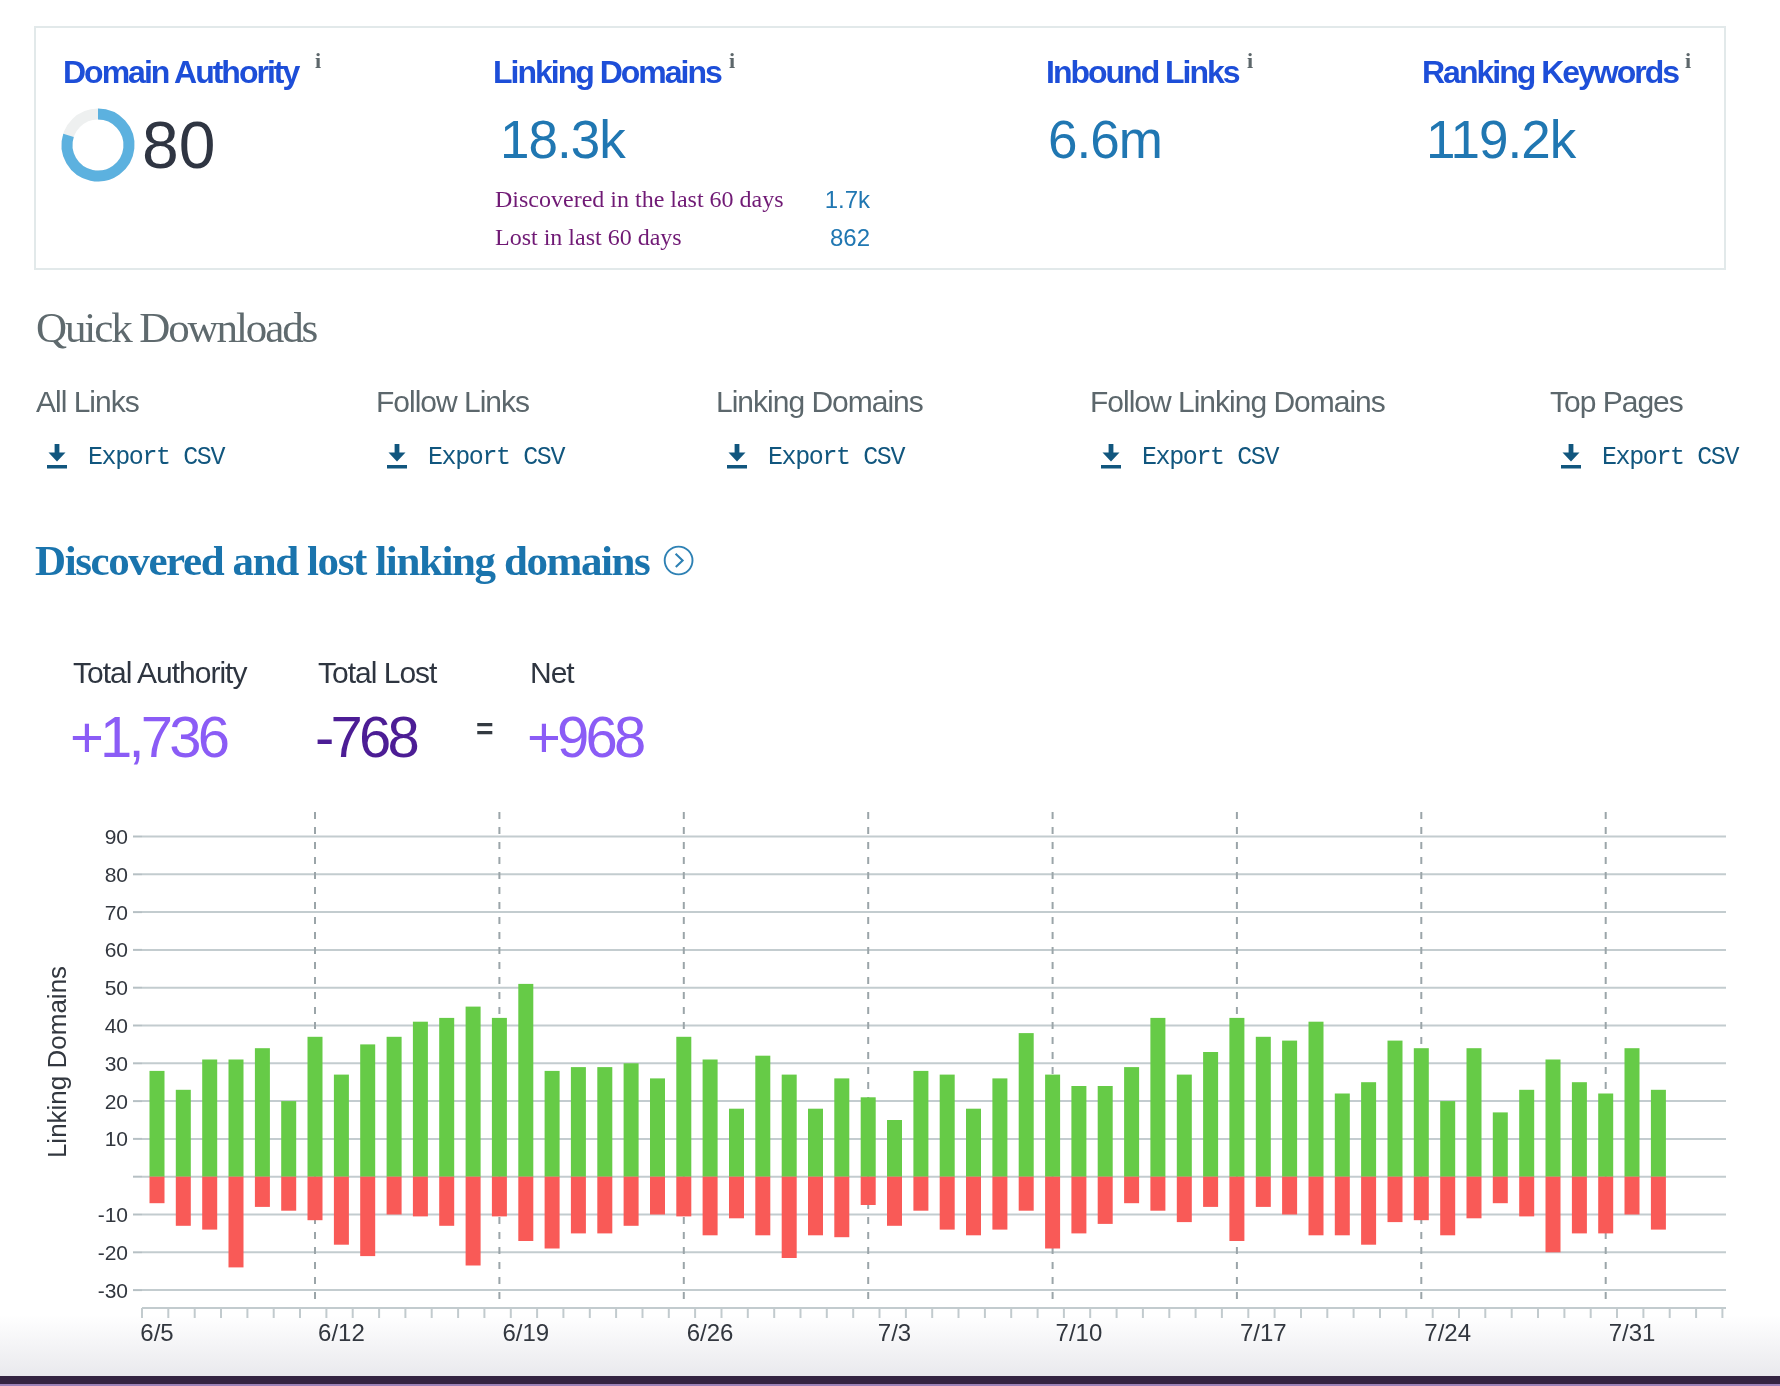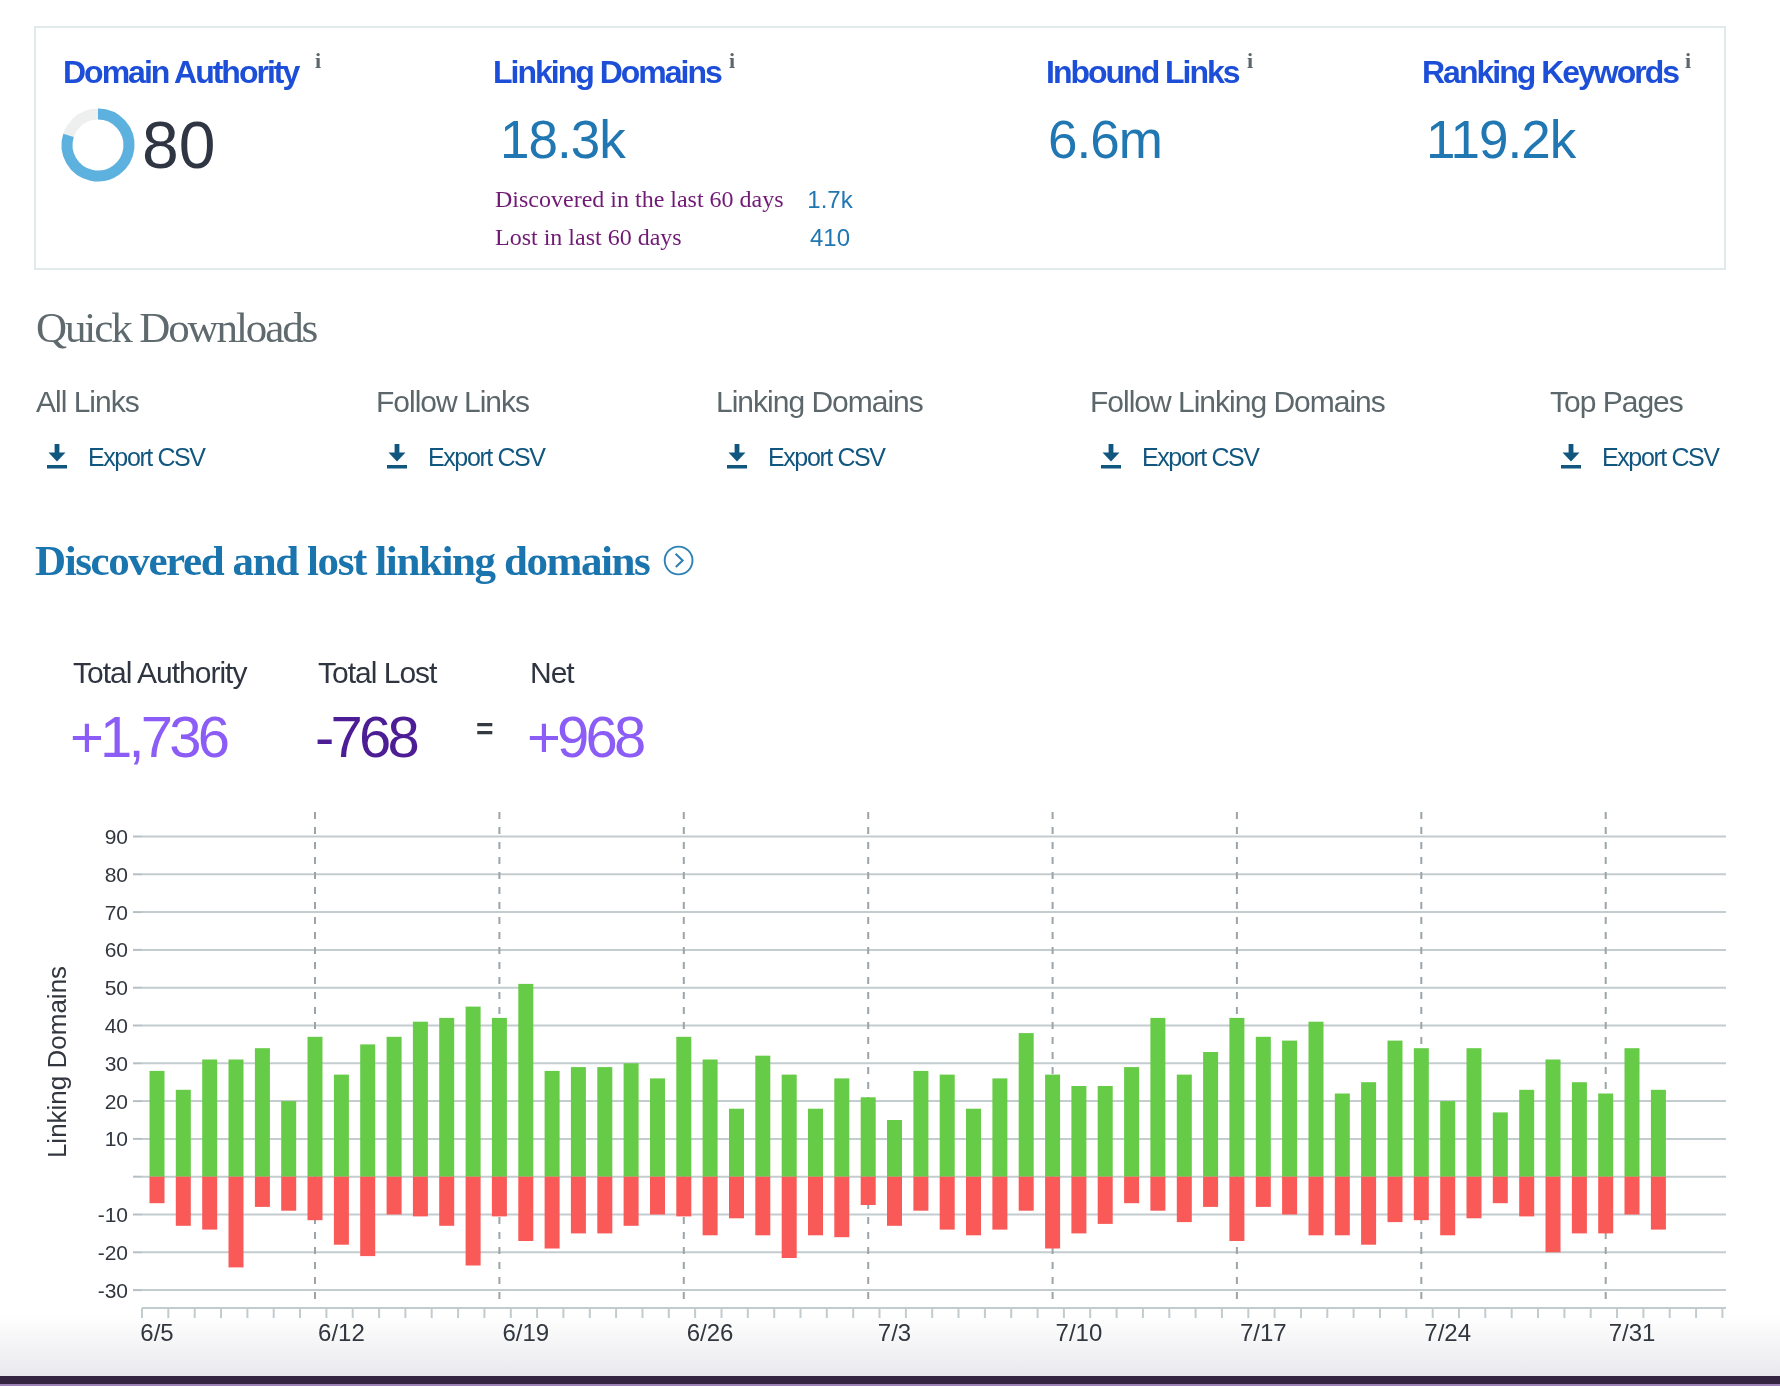--- a/index.html
+++ b/index.html
@@ -1,24 +1,24 @@
 <!DOCTYPE html>
 <html><head><meta charset="utf-8"><style>
 * { margin:0; padding:0; box-sizing:border-box; }
 html,body { width:1780px; height:1386px; background:#fff; font-family:"Liberation Sans", sans-serif; position:relative; overflow:hidden; }
 .abs { position:absolute; }
 .card { position:absolute; left:34px; top:26px; width:1692px; height:244px; border:2px solid #e2e9ea; background:#fff; }
 .hdr { position:absolute; top:54px; font-size:32px; font-weight:bold; color:#1d4ed8; letter-spacing:-2px; }
 .info { font-family:"Liberation Serif", serif; font-weight:bold; font-size:22px; color:#5d676b; position:absolute; top:48px; }
 .bignum { position:absolute; top:109px; font-size:53px; color:#2077b2; letter-spacing:-1px; }
 .sline { position:absolute; font-size:24px; color:#701a75;font-family:Liberation Serif, serif; }
-.sval { position:absolute; font-size:24px; color:#2077b2; text-align:center; width:80px; }
+.sval { position:absolute; font-size:24px; color:#2077b2; text-align:right; width:80px; }
 .qdtitle { position:absolute; left:36px; top:303px; font-family:"Liberation Serif", serif; font-weight:normal; font-size:43px; color:#5f6a6e; letter-spacing:-2.1px; }
 .qdlabel { position:absolute; top:385px; font-size:30px; color:#5c676c; letter-spacing:-1px; }
-.qdexp { position:absolute; top:443px; font-size:25px; color:#11567e; letter-spacing:-1.4px; }
+.qdexp { position:absolute; top:443px; font-size:25px; color:#11567e; letter-spacing:-1.4px;font-family:Liberation Mono, monospace; }
 .dheading { position:absolute; left:35px; top:536px; font-family:"Liberation Serif", serif; font-weight:bold; font-size:43px; color:#1a74ad; letter-spacing:-1.4px; }
 .stlabel { position:absolute; top:656px; font-size:30px; color:#2e3540; letter-spacing:-1px; }
 .stnum { position:absolute; top:703px; font-size:58px; letter-spacing:-3.8px; }
 .green { color:#8b5cf6; }
 .red { color:#4c1d95; }
 .footband { position:absolute; left:0; top:1315px; width:1780px; height:61px; background:linear-gradient(#ffffff, #e9e9ed); z-index:1; }
 .purple1 { position:absolute; left:0; top:1375.5px; width:1780px; height:8px; background:#342441; z-index:3; }
 .purple2 { position:absolute; left:0; top:1383.5px; width:1780px; height:2.5px; background:#9d82b8; z-index:3; }
 </style></head>
 <body>
@@ -35,21 +35,21 @@
 <circle cx="40" cy="40" r="31" fill="none" stroke="#eef0f0" stroke-width="11"></circle>
 <path d="M 40.00 9.00 A 31.0 31.0 0 1 1 10.52 30.42" fill="none" stroke="#5cb1df" stroke-width="11"></path>
 </svg>
 <div class="abs" style="left:142px;top:107px;font-size:66px;color:#2f3542;">80</div>
 <div class="bignum" style="left:500px">18.3k</div>
 <div class="bignum" style="left:1048px">6.6m</div>
 <div class="bignum" style="left:1426px">119.2k</div>
 <div class="sline" style="left:495px;top:186px">Discovered in the last 60 days</div>
 <div class="sval" style="left:790px;top:186px">1.7k</div>
 <div class="sline" style="left:495px;top:224px">Lost in last 60 days</div>
-<div class="sval" style="left:790px;top:224px">410</div>
+<div class="sval" style="left:790px;top:224px">862</div>
 <div class="qdtitle">Quick Downloads</div>
 <div class="qdlabel" style="left:36px">All Links</div>
 <svg width="22" height="26" viewBox="0 0 22 26" style="position:absolute;left:46px;top:444px">
 <rect x="1" y="21" width="20" height="3.5" fill="#11567e"></rect>
 <rect x="8.6" y="0" width="4.8" height="9" fill="#11567e"></rect>
 <path d="M 2.5 8.5 L 19.5 8.5 L 11 17.5 Z" fill="#11567e"></path>
 </svg>
 <div class="qdexp" style="left:88px">Export CSV</div>
 <div class="qdlabel" style="left:376px">Follow Links</div>
 <svg width="22" height="26" viewBox="0 0 22 26" style="position:absolute;left:386px;top:444px">

